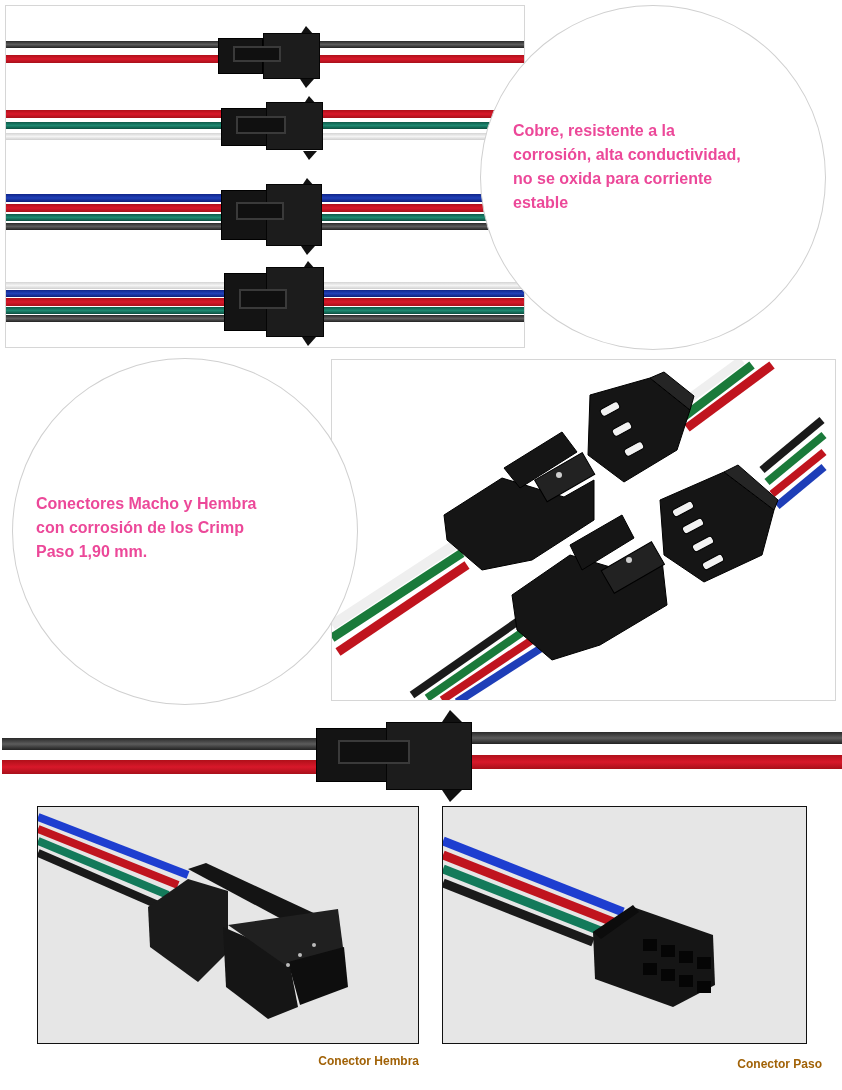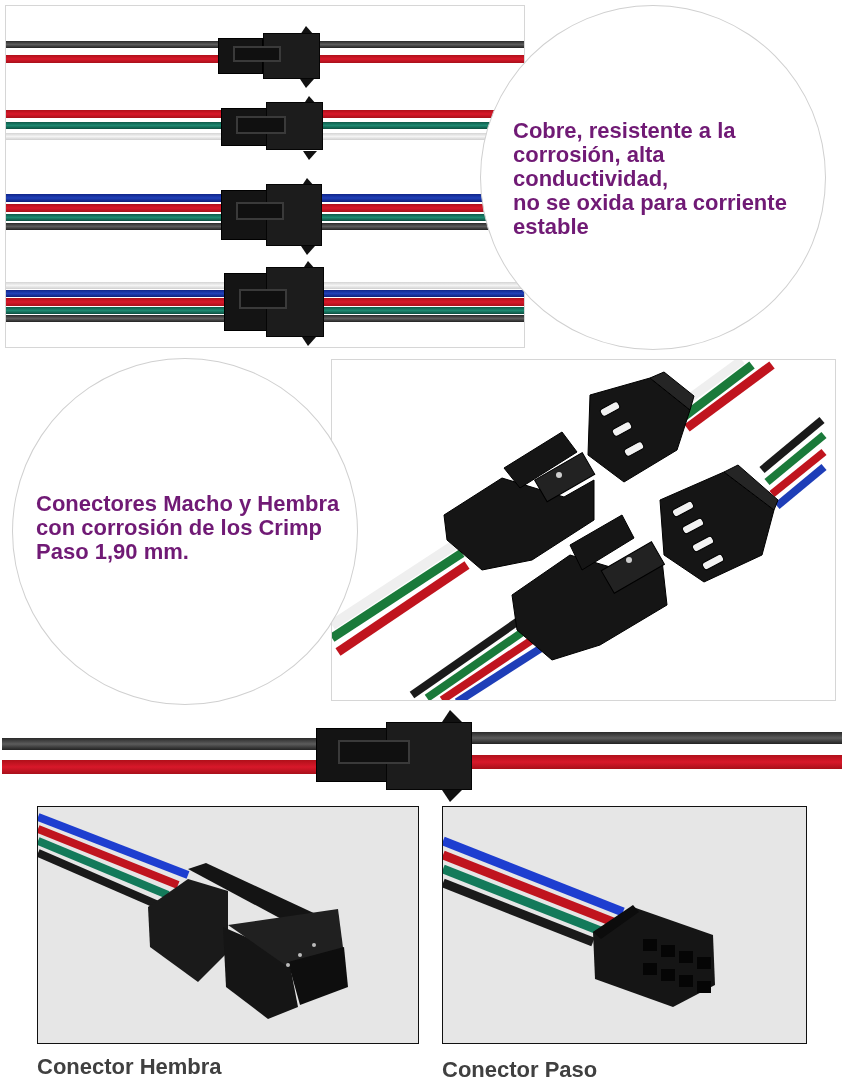--- a/index.html
+++ b/index.html
@@ -21,25 +21,25 @@
   .conn { position: absolute; }
   .conn .body { position: absolute; background: #141414; border: 1px solid #000; }
   .conn .cap { position: absolute; background: #1c1c1c; border: 1px solid #050505; }
   .conn .slot { position: absolute; border: 2px solid #3a3a3a; background: #101010; }
   .conn .latch { position: absolute; width: 0; height: 0; }
   .latch-up { border-left: 6px solid transparent; border-right: 8px solid transparent; border-bottom: 9px solid #111; }
   .latch-down { border-left: 6px solid transparent; border-right: 8px solid transparent; border-top: 9px solid #111; }
 
   
   .circle { position: absolute; border-radius: 50%; background: #fff; border: 1px solid #d0d0d0; }
-  .circle-text { position: absolute; font-weight: bold; color: #701a75; font-size: 22px; line-height: 24px; }
+  .circle-text { position: absolute; font-weight: bold; color: #ec4899; font-size: 16px; line-height: 24px; }
 
   
   .photo { position: absolute; background: #e6e6e6; border: 1px solid #111; overflow: hidden; }
-  .caption { position: absolute; font-weight: bold; font-size: 22px; color: #404040; text-align: left; }
+  .caption { position: absolute; font-weight: bold; font-size: 12px; color: #a16207; text-align: right; }
 </style>
 </head>
 <body>
 
 <div class="panel panel-border" style="left:5px; top:5px; width:520px; height:343px;">
 
   <div class="wire w-black" style="left:0; top:35px; width:520px; height:7px;"></div>
   <div class="wire w-red" style="left:0; top:49px; width:520px; height:8px;"></div>
   <div class="conn" style="left:212px; top:20px;">
     <div class="latch latch-up" style="left:82px; top:0;"></div>

